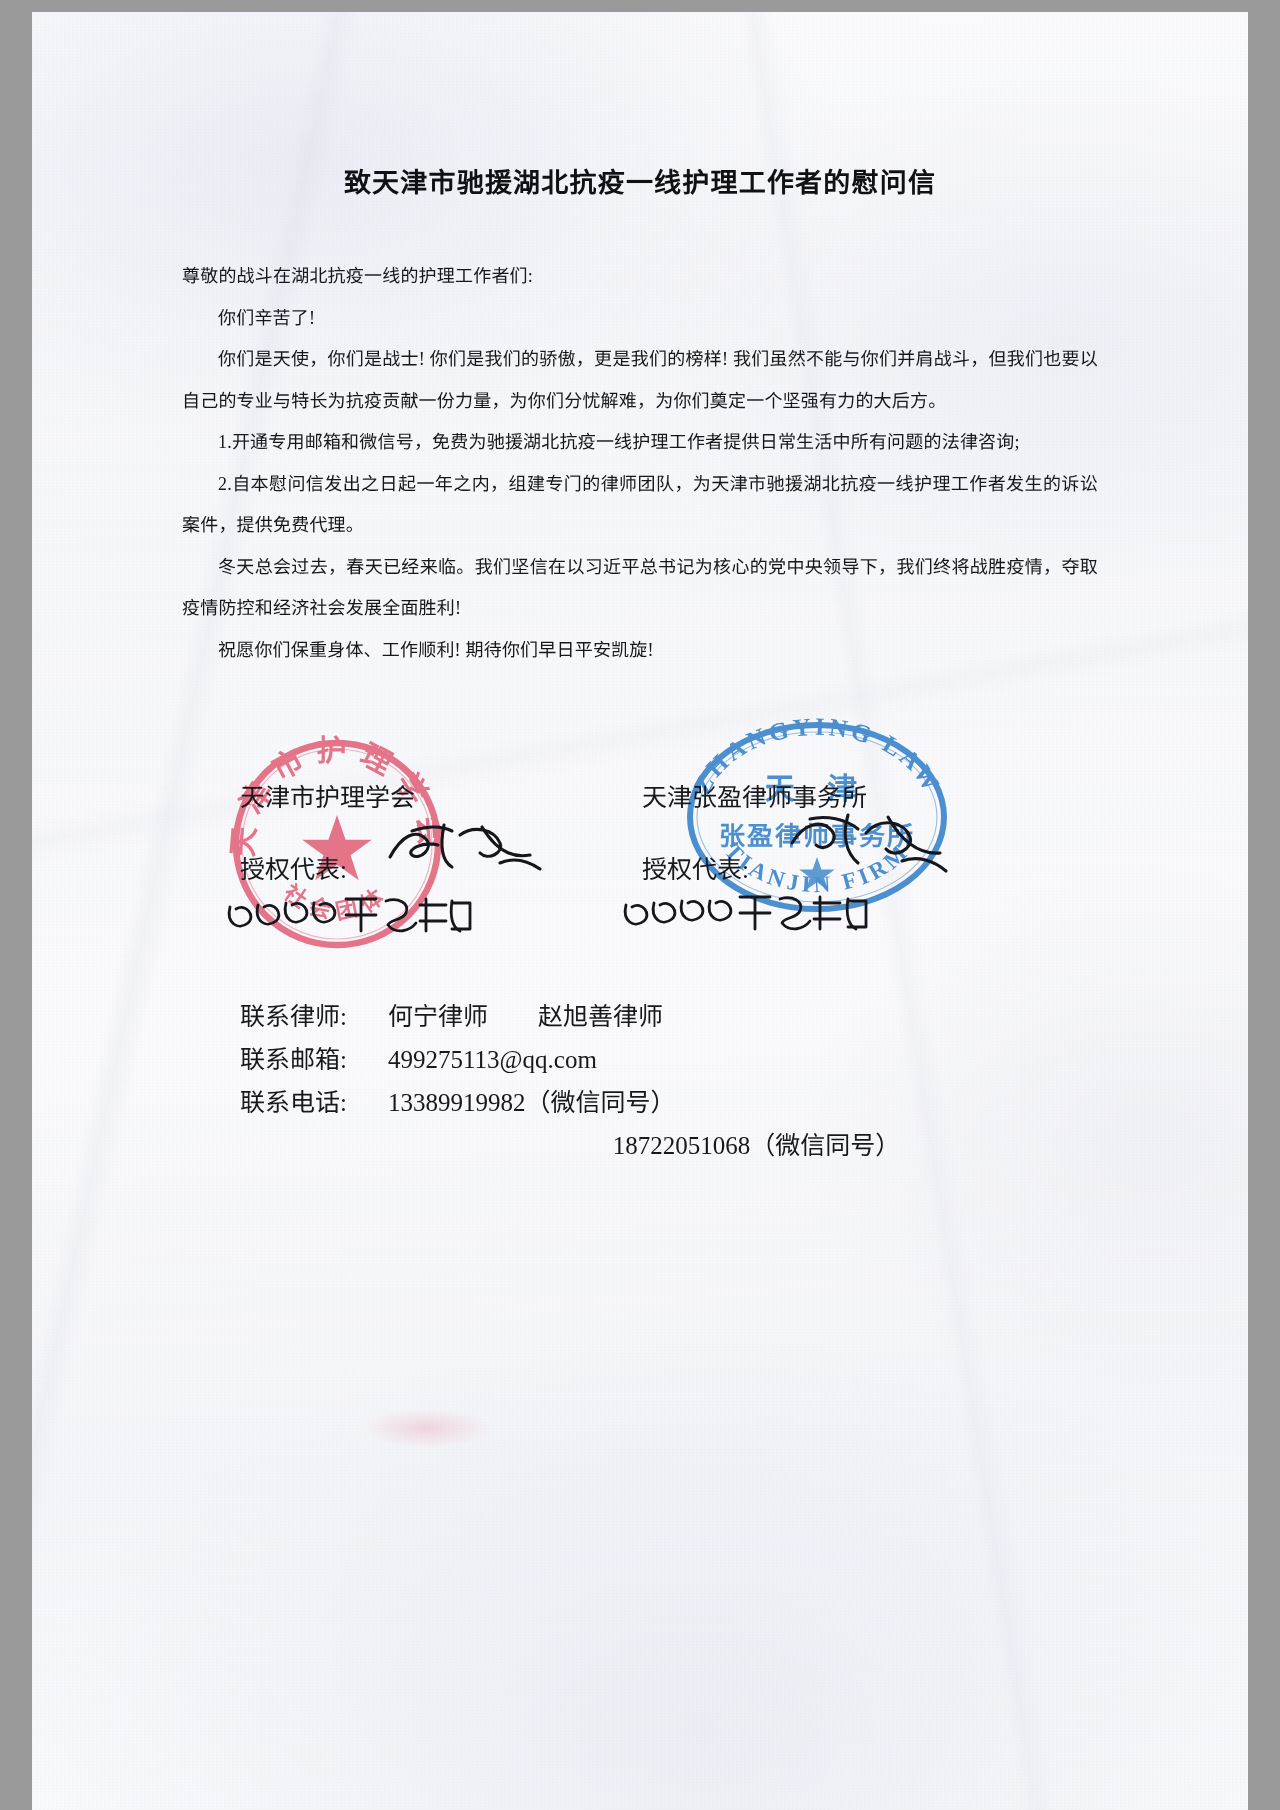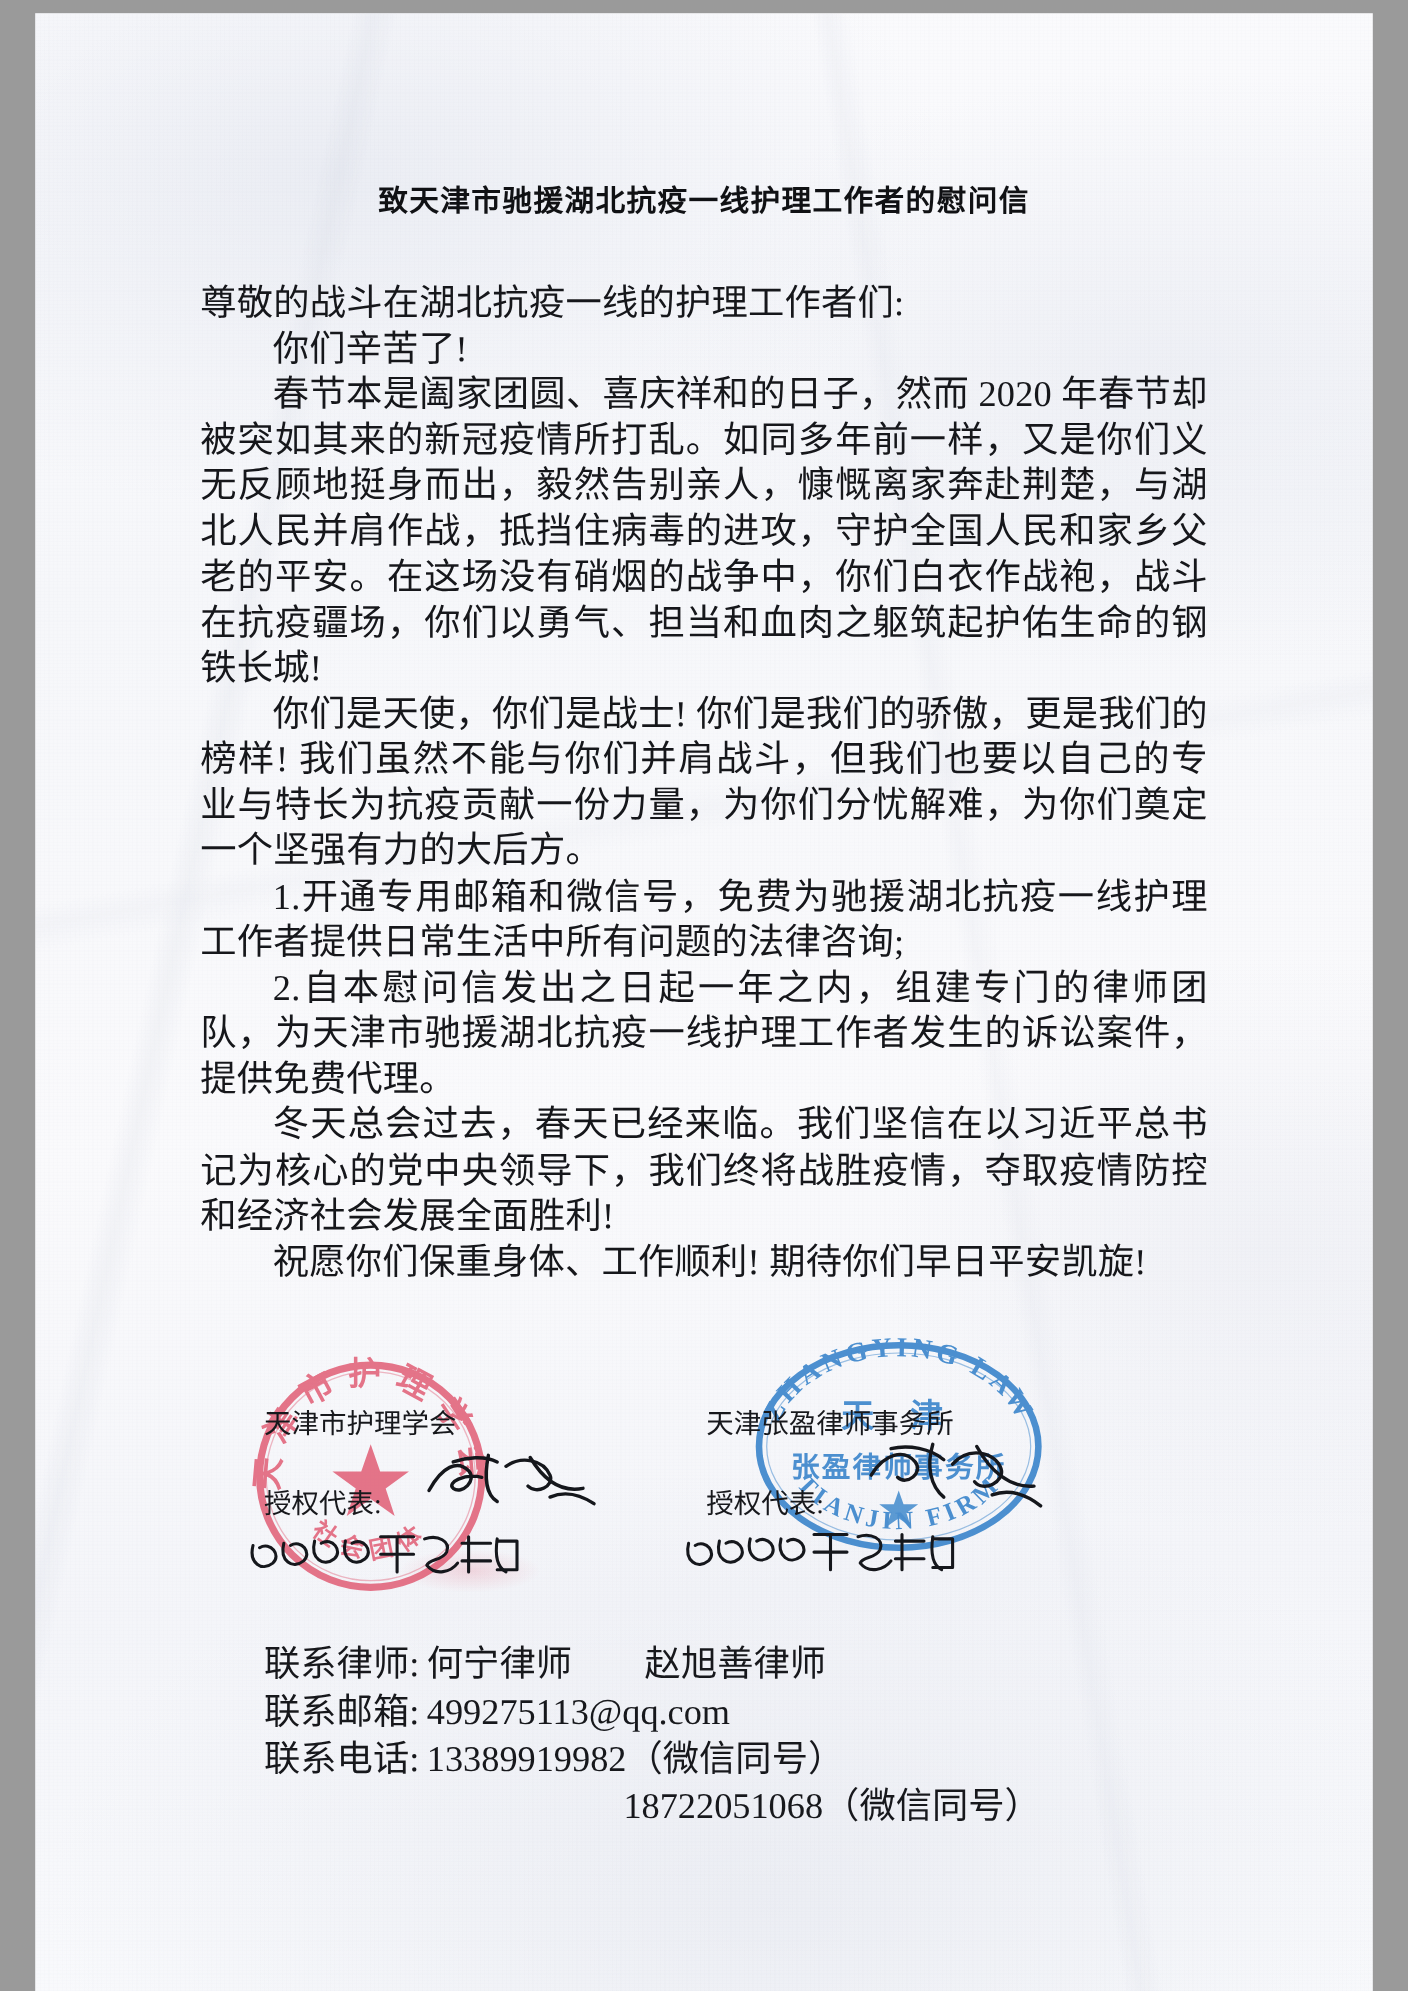--- a/index.html
+++ b/index.html
@@ -55,21 +55,21 @@
     font-weight: bold;
     font-size: 27px;
     letter-spacing: 1.2px;
     padding-top: 131px;
     color: #101114;
   }
 
   .body-block { margin-top: 56px; }
 
   .para {
-    font-size: 33px;
+    font-size: 18px;
     line-height: 41.5px;
     text-align: justify;
     text-justify: inter-ideograph;
     letter-spacing: .2px;
     margin: 0;
     color: #16171b;
   }
   .para.indent { text-indent: 2em; }
   .para.salutation { text-indent: 0; }
 
@@ -116,21 +116,21 @@
     pointer-events: none;
     mix-blend-mode: multiply;
   }
   .seal-red   { left: 40px;  top: 6px;  opacity: .82; }
   .seal-blue  { left: 500px; top: -6px; opacity: .86; }
 
   
   .contacts {
     margin-top: 16px;
     padding-left: 58px;
-    font-size: 33px;
+    font-size: 25px;
     line-height: 43px;
   }
   .contact-row { white-space: nowrap; }
   .contact-label { display: inline-block; min-width: 148px; }
   .contact-value { }
   .contact-row.cont { padding-left: 175px; text-align: center; }
 
   
   .bleed {
     position: absolute;
@@ -151,21 +151,20 @@
   <div class="grain"></div>
   <div class="creases"></div>
 
   <div class="sheet">
 
     <h1 class="doc-title">致天津市驰援湖北抗疫一线护理工作者的慰问信</h1>
 
     <div class="body-block">
       <p class="para salutation">尊敬的战斗在湖北抗疫一线的护理工作者们:</p>
       <p class="para indent">你们辛苦了!</p>
-      <p class="para indent">春节本是阖家团圆、喜庆祥和的日子，然而 2020 年春节却被突如其来的新冠疫情所打乱。如同多年前一样，又是你们义无反顾地挺身而出，毅然告别亲人，慷慨离家奔赴荆楚，与湖北人民并肩作战，抵挡住病毒的进攻，守护全国人民和家乡父老的平安。在这场没有硝烟的战争中，你们白衣作战袍，战斗在抗疫疆场，你们以勇气、担当和血肉之躯筑起护佑生命的钢铁长城!</p>
       <p class="para indent">你们是天使，你们是战士! 你们是我们的骄傲，更是我们的榜样! 我们虽然不能与你们并肩战斗，但我们也要以自己的专业与特长为抗疫贡献一份力量，为你们分忧解难，为你们奠定一个坚强有力的大后方。</p>
       <p class="para indent">1.开通专用邮箱和微信号，免费为驰援湖北抗疫一线护理工作者提供日常生活中所有问题的法律咨询;</p>
       <p class="para indent">2.自本慰问信发出之日起一年之内，组建专门的律师团队，为天津市驰援湖北抗疫一线护理工作者发生的诉讼案件，提供免费代理。</p>
       <p class="para indent">冬天总会过去，春天已经来临。我们坚信在以习近平总书记为核心的党中央领导下，我们终将战胜疫情，夺取疫情防控和经济社会发展全面胜利!</p>
       <p class="para indent">祝愿你们保重身体、工作顺利! 期待你们早日平安凯旋!</p>
     </div>
 
     <div class="sign-zone">
 
       <div class="seal seal-red">

